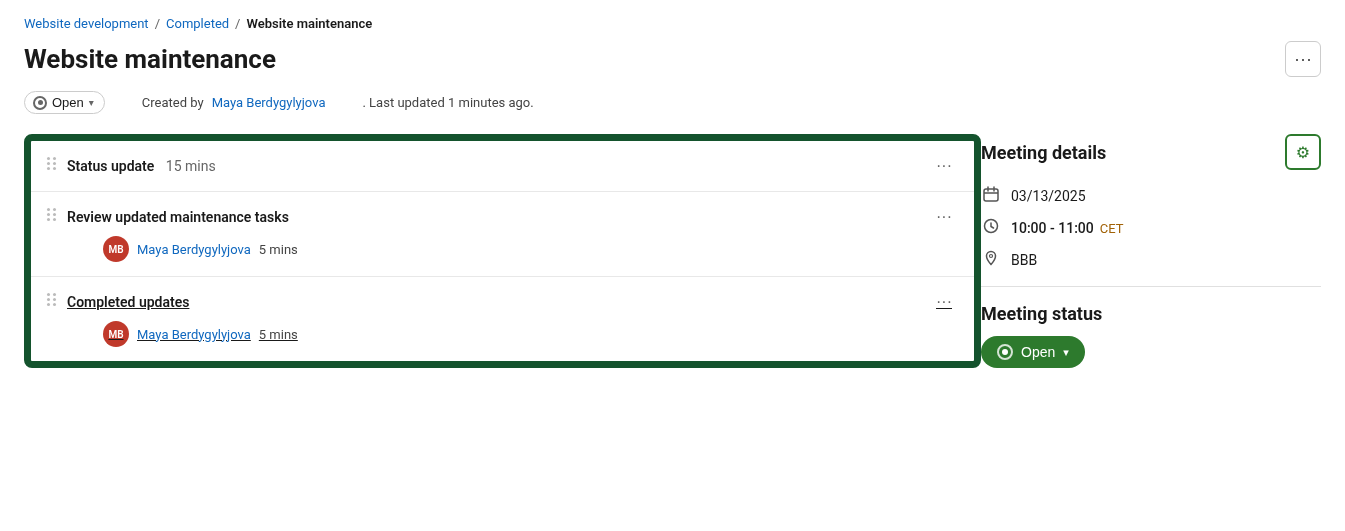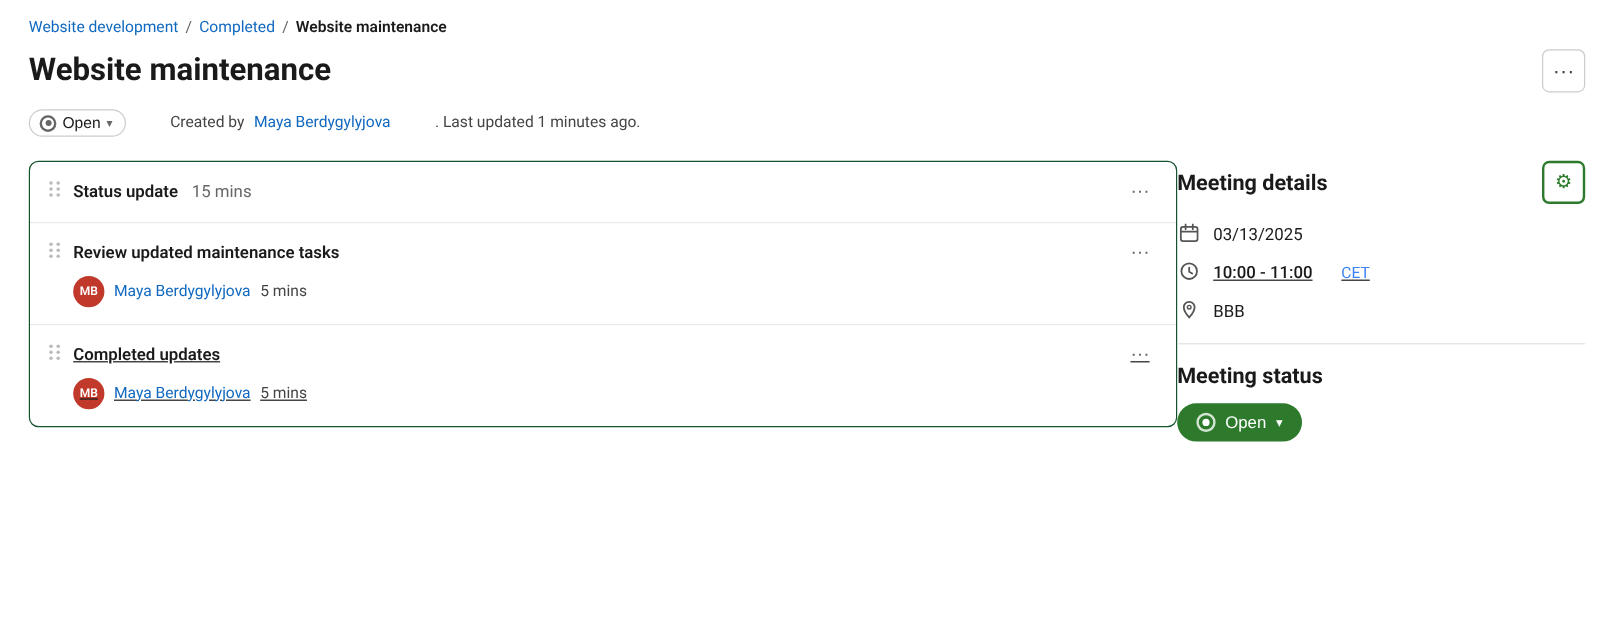--- a/index.html
+++ b/index.html
@@ -102,21 +102,21 @@
     
     .main-layout {
       display: flex;
       gap: 0;
       align-items: flex-start;
     }
 
     
     .agenda-section {
       flex: 1;
-      border: 1px solid #14532d;
+      border: 7px solid #14532d;
       border-radius: 8px;
       overflow: hidden;
     }
     .agenda-item {
       display: flex;
       align-items: flex-start;
       padding: 14px 16px;
       border-bottom: 1px solid #e8e8e8;
       position: relative;
     }
@@ -187,20 +187,21 @@
       height: 26px;
       border-radius: 50%;
       background: #c0392b;
       color: white;
       font-size: 10px;
       font-weight: 600;
       display: flex;
       align-items: center;
       justify-content: center;
       flex-shrink: 0;
+      margin-left: 36px;
     }
     .presenter-name {
       color: #1068bf;
       text-decoration: none;
       font-size: 13px;
     }
     .presenter-duration {
       color: #444;
       font-size: 13px;
     }
@@ -246,28 +247,27 @@
     .detail-icon {
       color: #555;
       font-size: 16px;
       width: 20px;
       text-align: center;
       flex-shrink: 0;
     }
     .detail-time {
       display: flex;
       align-items: center;
-      gap: 24px;
-      text-decoration: underline;
+      gap: 6px;
     }
     .time-main {
       font-weight: 500;
     }
     .time-tz {
-      color: #3b82f6;
+      color: #a16207;
       font-size: 13px;
     }
 
     .divider {
       border: none;
       border-top: 1px solid #e0e0e0;
       margin: 16px 0;
     }
 
     .meeting-status-section {}

